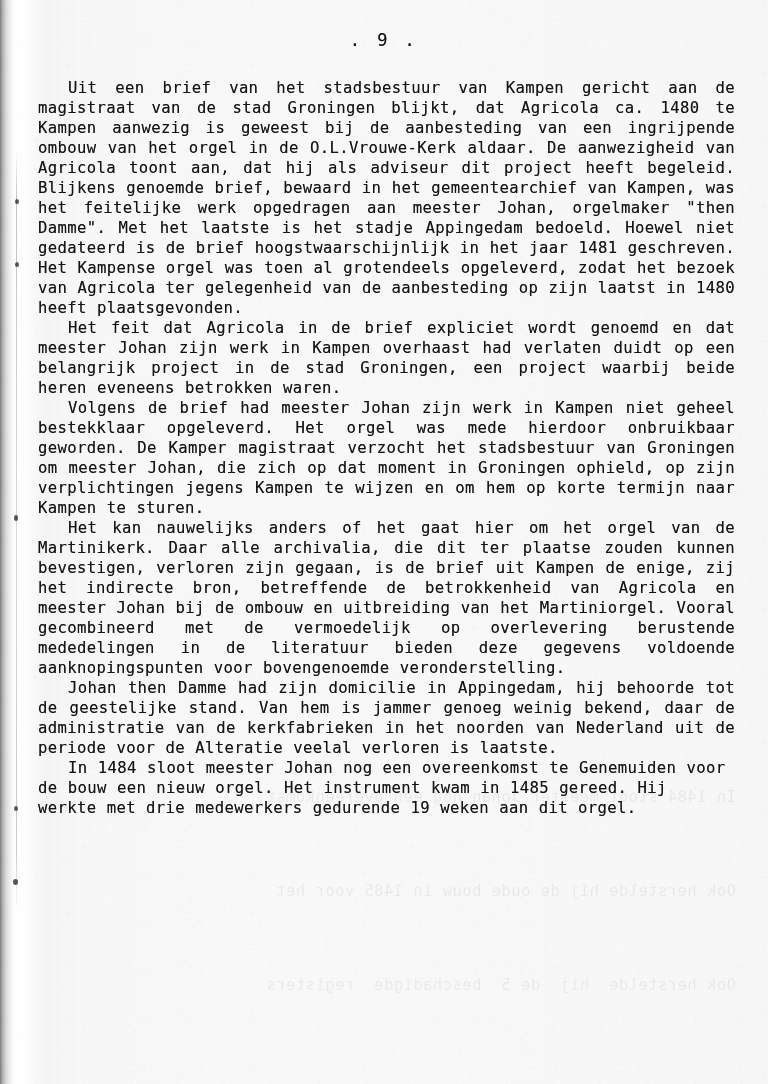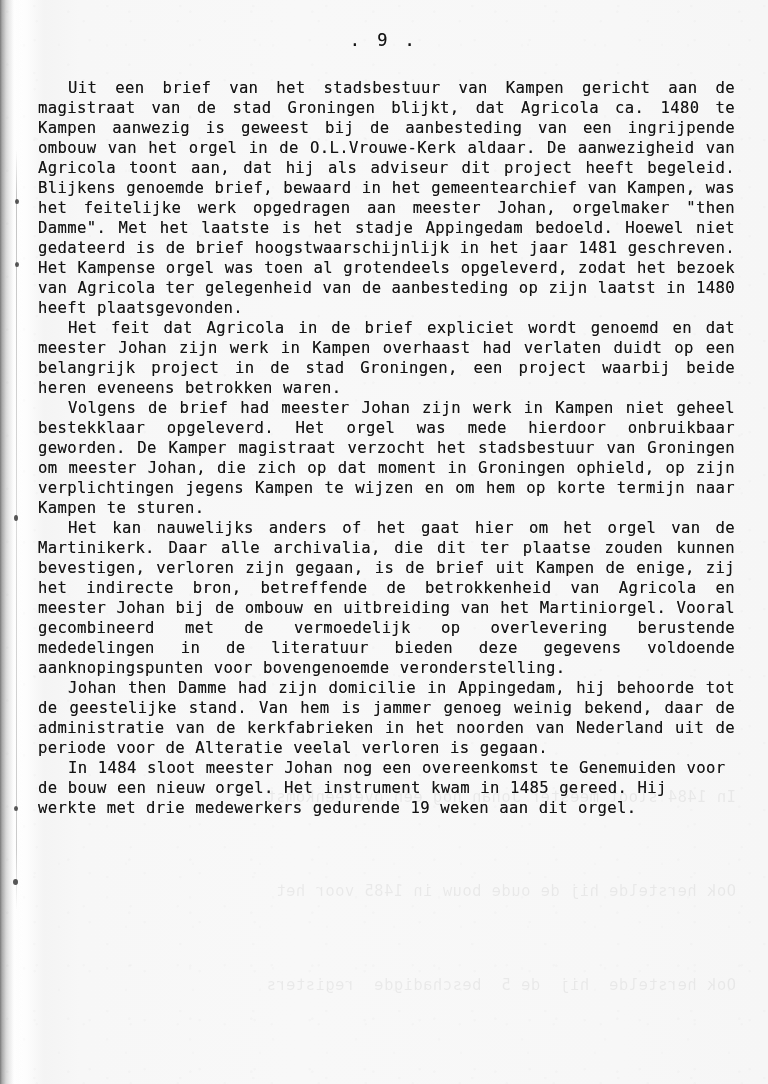--- a/index.html
+++ b/index.html
@@ -148,18 +148,18 @@
   <div class="showthrough b">Ook herstelde hij de oude bouw in 1485 voor het</div>
   <div class="showthrough c">Ook herstelde  hij  de 5  beschadigde  registers</div>
 
   <div class="folio">. 9 .</div>
 
   <div class="body">
     <p class="para">Uit een brief van het stadsbestuur van Kampen gericht aan de magistraat van de stad Groningen blijkt, dat Agricola ca. 1480 te Kampen aanwezig is geweest bij de aanbesteding van een ingrijpende ombouw van het orgel in de O.L.Vrouwe-Kerk aldaar. De aanwezigheid van Agricola toont aan, dat hij als adviseur dit project heeft begeleid. Blijkens genoemde brief, bewaard in het gemeentearchief van Kampen, was het feitelijke werk opgedragen aan meester Johan, orgelmaker "then Damme". Met het laatste is het stadje Appingedam bedoeld. Hoewel niet gedateerd is de brief hoogstwaarschijnlijk in het jaar 1481 geschreven. Het Kampense orgel was toen al grotendeels opgeleverd, zodat het bezoek van Agricola ter gelegenheid van de aanbesteding op zijn laatst in 1480 heeft plaatsgevonden.</p>
     <p class="para">Het feit dat Agricola in de brief expliciet wordt genoemd en dat meester Johan zijn werk in Kampen overhaast had verlaten duidt op een belangrijk project in de stad Groningen, een project waarbij beide heren eveneens betrokken waren.</p>
     <p class="para">Volgens de brief had meester Johan zijn werk in Kampen niet geheel bestekklaar opgeleverd. Het orgel was mede hierdoor onbruikbaar geworden. De Kamper magistraat verzocht het stadsbestuur van Groningen om meester Johan, die zich op dat moment in Groningen ophield, op zijn verplichtingen jegens Kampen te wijzen en om hem op korte termijn naar Kampen te sturen.</p>
     <p class="para">Het kan nauwelijks anders of het gaat hier om het orgel van de Martinikerk. Daar alle archivalia, die dit ter plaatse zouden kunnen bevestigen, verloren zijn gegaan, is de brief uit Kampen de enige, zij het indirecte bron, betreffende de betrokkenheid van Agricola en meester Johan bij de ombouw en uitbreiding van het Martiniorgel. Vooral gecombineerd met de vermoedelijk op overlevering berustende mededelingen in de literatuur bieden deze gegevens voldoende aanknopingspunten voor bovengenoemde veronderstelling.</p>
-    <p class="para">Johan then Damme had zijn domicilie in Appingedam, hij behoorde tot de geestelijke stand. Van hem is jammer genoeg weinig bekend, daar de administratie van de kerkfabrieken in het noorden van Nederland uit de periode voor de Alteratie veelal verloren is gegaan.</p>
+    <p class="para">Johan then Damme had zijn domicilie in Appingedam, hij behoorde tot de geestelijke stand. Van hem is jammer genoeg weinig bekend, daar de administratie van de kerkfabrieken in het noorden van Nederland uit de periode voor de Alteratie veelal verloren is laatste.</p>
     <p class="para nojust">In 1484 sloot meester Johan nog een overeenkomst te Genemuiden voor de bouw een nieuw orgel. Het instrument kwam in 1485 gereed. Hij werkte met drie medewerkers gedurende 19 weken aan dit orgel.</p>
   </div>
 
   <div class="grain"></div>
 </div>
 
 </body></html>

